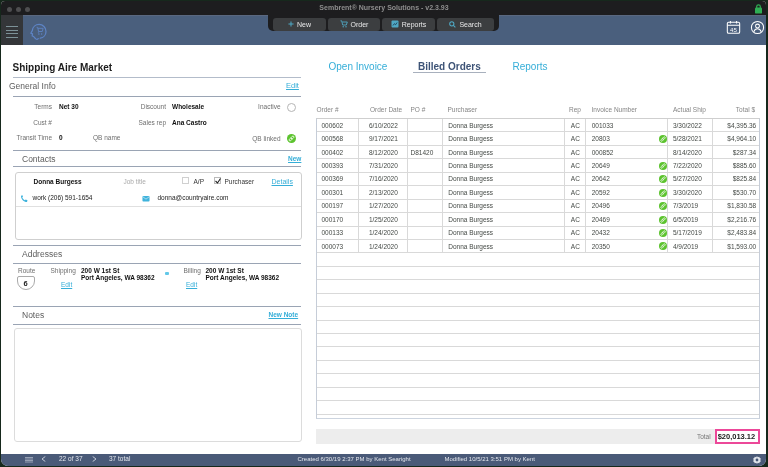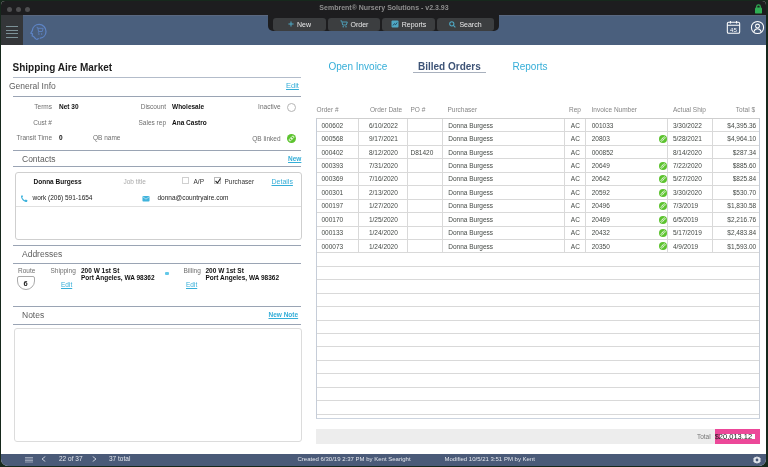--- a/index.html
+++ b/index.html
@@ -45,21 +45,21 @@
 .c5 { width:20.9px; justify-content:center; }
 .c6 { width:82px; padding-left:5.5px; }
 .c7 { width:45.6px; padding-left:5px; }
 .c8 { width:45.6px; justify-content:flex-end; padding-right:2.5px; border-right:none !important; }
 .erow { width:100%; height:13.45px; border-bottom:1px solid #d9d9d9; }
 .gcheck { position:absolute; right:-0.5px; top:2.5px; width:8px; height:8px; }
 .thead { position:absolute; top:104.5px; font-size:6.5px; color:#858585; }
 
 #totalbar { position:absolute; left:315px; top:428px; width:443.7px; height:14.5px; background:#ededed; }
 #totalcell { position:absolute; left:398.5px; top:0px; width:45.2px; height:14.5px;
-  background:#fff; border:5px solid #ec4899; font-size:7.5px; font-weight:normal; color:#222;
+  background:#fff; border:2px solid #ec4899; font-size:7.5px; font-weight:bold; color:#222;
   display:flex; align-items:center; justify-content:flex-end; padding-right:2.5px; }
 
 #statusbar { position:absolute; left:0; top:452.5px; width:766px; height:12px; background:#4a5a78; color:#e3e6ec; font-size:6.5px; }
 #statusbar div { position:absolute; top:1.5px; }
 </style>
 </head>
 <body>
 <div id="frame">
 
   <div id="titlebar">

